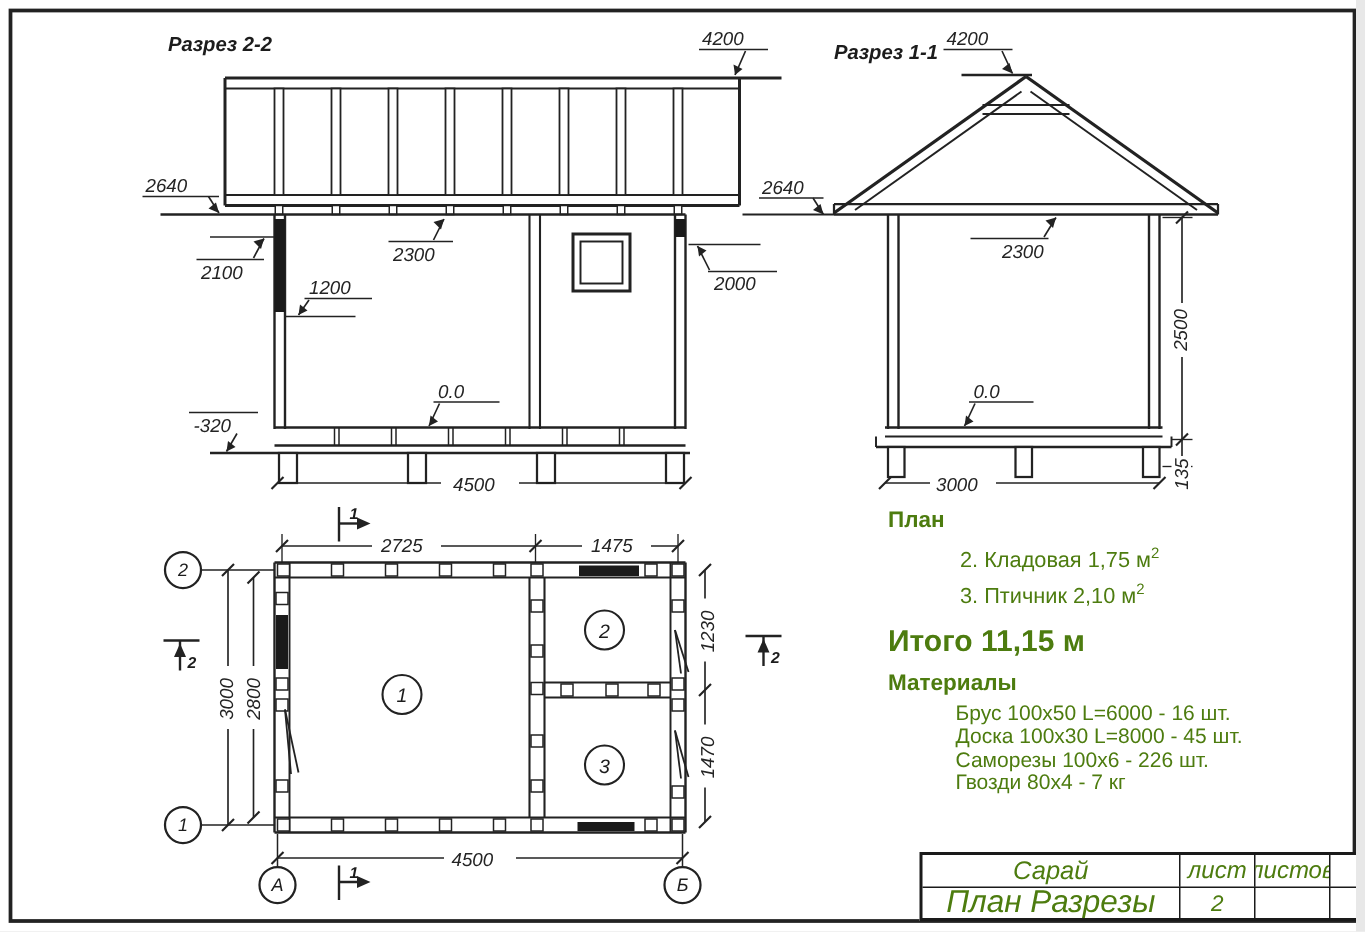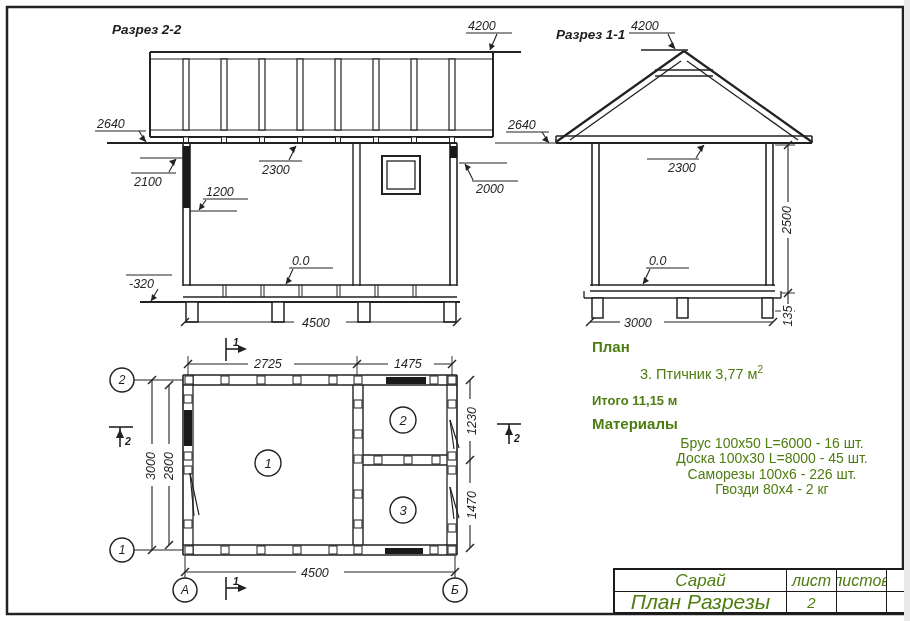--- a/index.html
+++ b/index.html
@@ -16,23 +16,23 @@
   .dim{font:italic 12.5px "Liberation Sans",sans-serif;fill:#242424;}
   .stitle{font:italic bold 13.5px "Liberation Sans",sans-serif;fill:#1c1c1c;}
   .axis{font:italic 12px "Liberation Sans",sans-serif;fill:#1c1c1c;}
   .roomn{font:italic 13px "Liberation Sans",sans-serif;fill:#1c1c1c;}
   .cutl{font:italic bold 10.5px "Liberation Sans",sans-serif;fill:#1c1c1c;}
 
   
   .notes{position:absolute;left:585px;top:338px;width:322px;}
   .notes .head{font-size:15px;font-weight:bold;margin:0 0 0 7px;}
   .notes .roomlist{margin:5px 0 0 55px;font-size:14.5px;line-height:19px;}
-  .notes .total{font-size:13px;font-weight:bold;margin:9px 0 0 7px;}
+  .notes .total{font-size:20px;font-weight:bold;margin:9px 0 0 7px;}
   .notes .mathead{font-size:15px;font-weight:bold;margin:7px 0 0 7px;}
-  .notes .matlist{margin:4px 0 0 52px;font-size:14px;line-height:15.5px;text-align:center;}
+  .notes .matlist{margin:4px 0 0 52px;font-size:14px;line-height:15.5px;}
   sup{font-size:10px;}
 
   
   .tb{position:absolute;left:613px;top:568px;width:318px;height:46px;box-sizing:border-box;
       border:2px solid #1a1a1a;display:grid;grid-template-columns:171px 50px 50px 1fr;
       grid-template-rows:1fr 1fr;background:#fff;}
   .tb div{display:flex;align-items:center;justify-content:center;font-style:italic;
       border-left:1.5px solid #1a1a1a;border-top:1.5px solid #1a1a1a;overflow:hidden;}
   .tb div:nth-child(-n+4){border-top:none;}
   .tb div:nth-child(4n+1){border-left:none;}
@@ -373,29 +373,30 @@
       <line class="ln" x1="509" y1="424" x2="509" y2="444" stroke-width="1.6"></line>
       <polygon class="tri" points="509,426 505,435 513,435"></polygon>
       <text class="cutl" x="514" y="442">2</text>
     </g>
   </g>
 </svg>
 
 <div class="notes">
   <div class="head">План</div>
   <div class="roomlist">
-    <div><span>3. Птичник 3,77 м</span><sup>2</sup></div>
+    <div><span>2. Кладовая 1,75 м</span><sup>2</sup></div>
+    <div><span>3. Птичник 2,10 м</span><sup>2</sup></div>
   </div>
   <div class="total">Итого 11,15 м</div>
   <div class="mathead">Материалы</div>
   <div class="matlist">
     <div>Брус 100х50 L=6000 - 16 шт.</div>
     <div>Доска 100х30 L=8000 - 45 шт.</div>
     <div>Саморезы 100х6 - 226 шт.</div>
-    <div>Гвозди 80х4 - 2 кг</div>
+    <div>Гвозди 80х4 - 7 кг</div>
   </div>
 </div>
 
 <div class="tb">
   <div class="obj">Сарай</div>
   <div class="lbl">лист</div>
   <div class="lbl">листов</div>
   <div></div>
   <div class="doc">План Разрезы</div>
   <div class="num">2</div>

